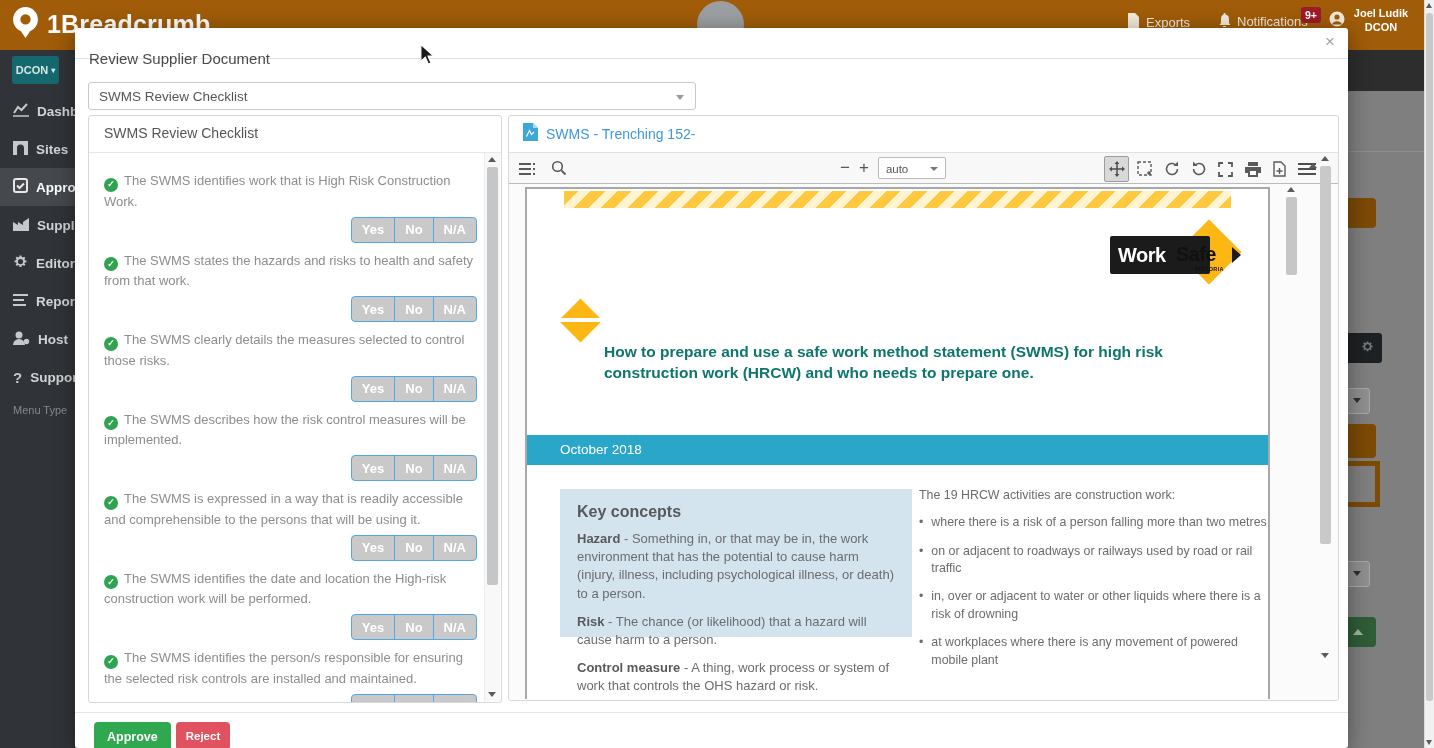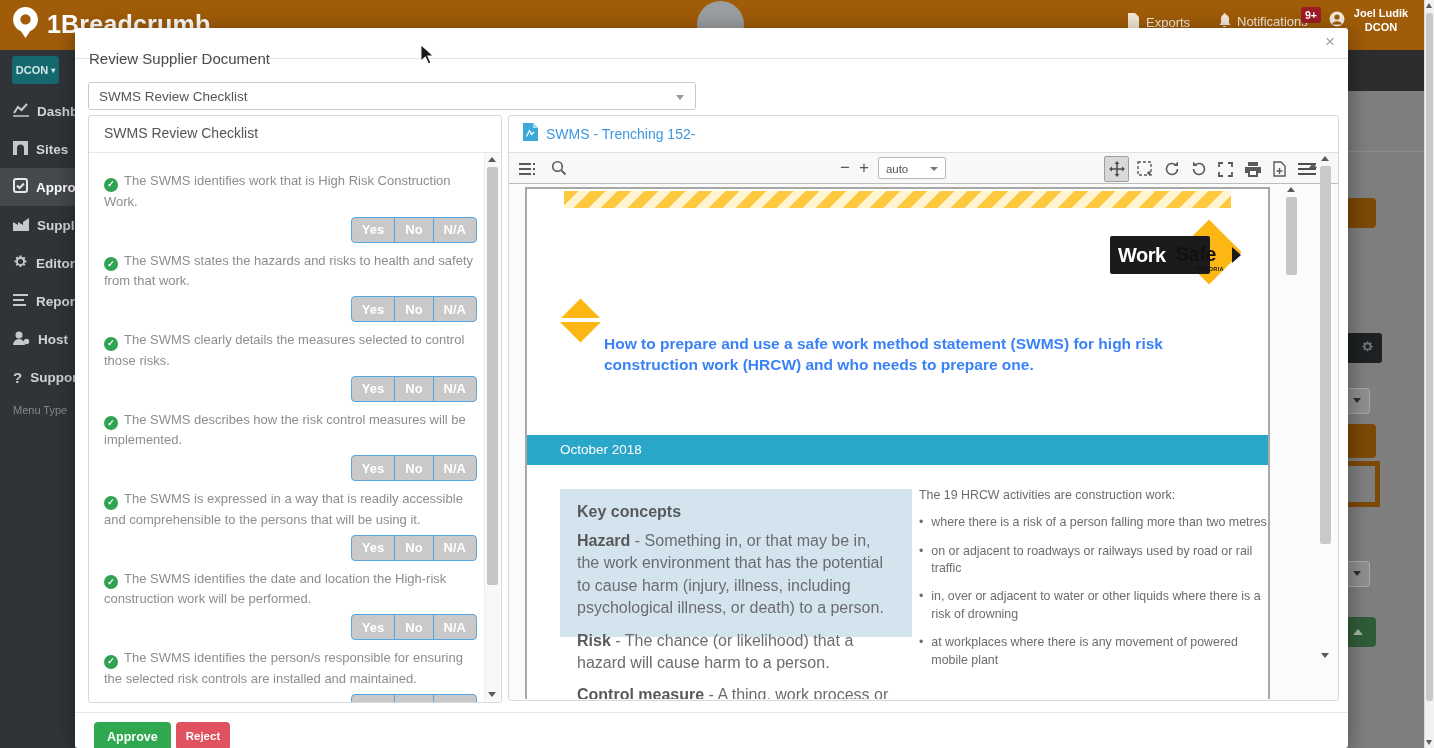--- a/index.html
+++ b/index.html
@@ -117,27 +117,27 @@
   .ws-box{position:absolute;left:0;top:9px;width:100px;height:38px;background:#1b1b1b;border-radius:2px;
           display:flex;align-items:center;padding-left:8px;box-sizing:border-box;}
   .ws-work{font-size:20px;font-weight:bold;color:#fff;letter-spacing:-.5px;}
   .ws-safe{position:absolute;right:16px;top:16px;font-size:20px;font-weight:bold;color:#111;z-index:2;letter-spacing:-.5px;}
   .ws-vic{position:absolute;right:8px;top:39px;font-size:5.5px;font-weight:bold;color:#111;letter-spacing:.4px;z-index:2;}
   .ws-arrow{position:absolute;right:-9px;top:20px;width:0;height:0;border-left:9px solid #1b1b1b;
             border-top:8px solid transparent;border-bottom:8px solid transparent;}
   .p-bullet{position:absolute;left:38px;top:116px;width:31px;height:31px;transform:rotate(45deg);
             background:linear-gradient(135deg,#FDB714 44%,#fff 44%,#fff 54%,#FDB714 54%);}
   .p-h1{position:absolute;left:76px;top:104px;font-size:34px;font-weight:bold;color:#58595B;letter-spacing:-1.2px;}
-  .p-sub{position:absolute;left:77px;top:144px;width:600px;font-size:15.5px;font-weight:bold;color:#3b82f6;line-height:1.38;}
+  .p-sub{position:absolute;left:77px;top:152px;width:600px;font-size:15.5px;font-weight:bold;color:#0f766e;line-height:1.38;}
   .p-datebar{position:absolute;left:0;right:0;top:246px;height:30px;background:#29A6C8;color:#fff;
              font-size:13.5px;line-height:30px;padding-left:33px;box-sizing:border-box;}
   .p-key{position:absolute;left:33px;top:300px;width:352px;height:148px;background:#D3E4EE;
          padding:14px 17px;box-sizing:border-box;}
   .p-key h3{margin:0 0 9px 0;font-size:16px;color:#58595B;}
-  .p-key p{margin:0 0 10px 0;font-size:16px;color:#6B6C6F;line-height:1.4;}
+  .p-key p{margin:0 0 10px 0;font-size:13px;color:#6B6C6F;line-height:1.4;}
   .p-key b{color:#58595B;}
   .p-right{position:absolute;left:392px;top:298px;width:356px;font-size:12.4px;color:#6B6C6F;line-height:1.4;}
   .p-right .intro{margin:0 0 10px 0;}
   .p-right .li{display:flex;gap:8px;margin-bottom:11px;}
   .p-right .dot{flex:none;}
 
   
   .m-foot{position:absolute;left:0;right:0;top:684px;height:36px;border-top:1px solid #e6e6e6;
           display:flex;gap:5px;align-items:flex-start;padding:9px 0 0 19px;}
   .btn{border:none;border-radius:4px;color:#fff;font-weight:bold;font-family:"Liberation Sans",sans-serif;cursor:pointer;}

